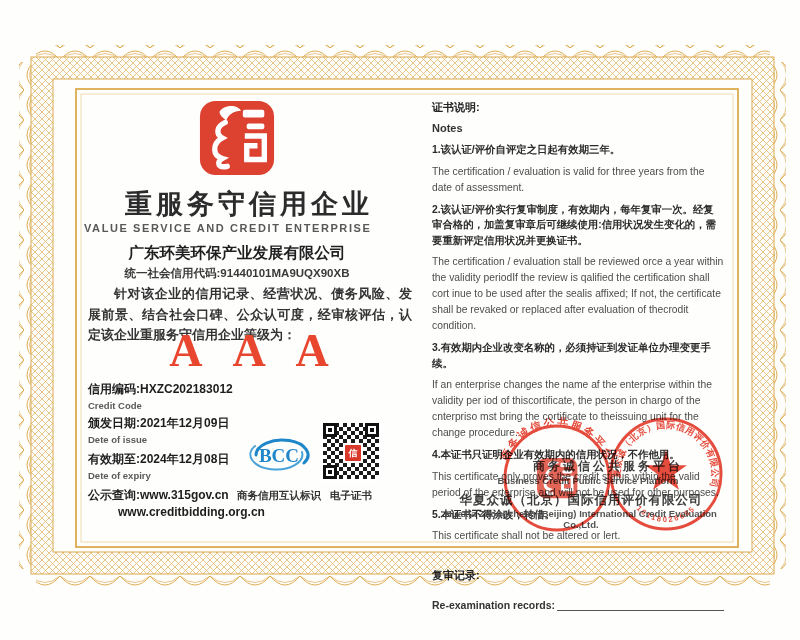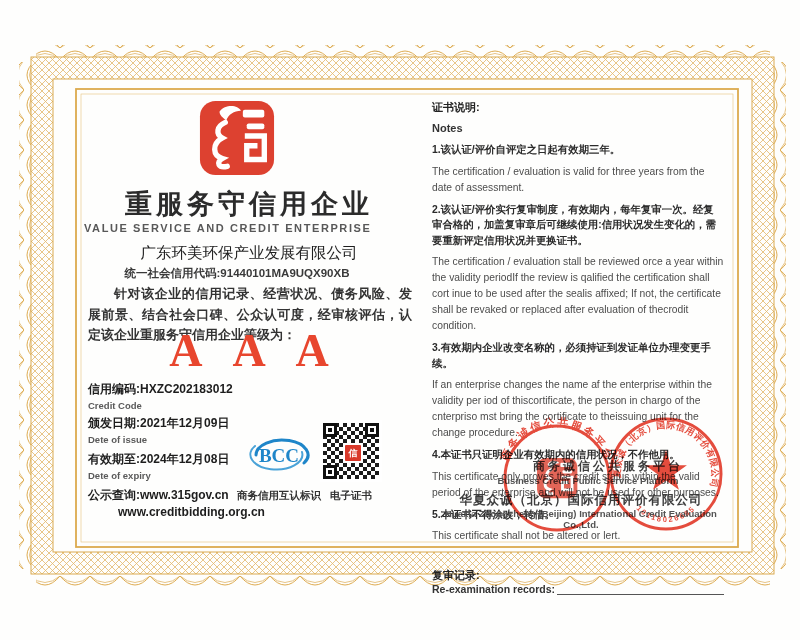--- a/index.html
+++ b/index.html
@@ -6,22 +6,22 @@
   .page{position:relative;width:800px;height:640px;background:#fefefd;overflow:hidden;
         font-family:"Liberation Sans","DejaVu Sans",sans-serif;}
   .abs{position:absolute;}
   svg{display:block;}
   
   .title-cn{left:84px;top:186px;width:330px;text-align:center;
     font-family:"Liberation Serif","DejaVu Serif",serif;
     font-size:27px;font-weight:800;letter-spacing:4px;color:#2b2b2b;}
   .title-en{left:84px;top:222px;width:330px;text-align:left;
     font-size:11px;font-weight:700;letter-spacing:1.6px;color:#585858;}
-  .company{left:84px;top:243px;width:330px;text-align:center;
-    font-size:15.5px;font-weight:400;color:#1f1f1f;}
+  .company{left:72px;top:243px;width:330px;text-align:center;
+    font-size:15.5px;font-weight:700;color:#1f1f1f;}
   .uscc{left:72px;top:266px;width:330px;text-align:center;
     font-size:11.5px;font-weight:600;color:#3a3a3a;}
   .body-par{left:88px;top:284px;width:324px;font-size:13px;line-height:1.58;
     font-weight:600;color:#333;text-align:justify;text-indent:2em;}
   .rating{left:84px;top:324px;width:330px;text-align:center;
     font-family:"Liberation Serif","DejaVu Serif",serif;
     font-size:46px;font-weight:700;color:#e8462e;letter-spacing:30px;padding-left:30px;box-sizing:border-box;}
   .cn-line{font-size:12px;font-weight:700;color:#1d1d1d;}
   .en-line{font-size:9.5px;font-weight:600;color:#5a5a5a;margin-top:2px;}
   .blk-credit{left:88px;top:381px;}
@@ -41,21 +41,21 @@
     border:2px solid #fff;color:#fff;font-size:9px;line-height:16px;text-align:center;font-weight:700;}
   .qr-cap{left:323px;top:489px;width:56px;text-align:center;font-size:10.5px;font-weight:700;color:#333;}
   
   .notes-col{left:432px;top:100px;width:292px;}
   .notes-col .h-cn{font-size:11px;font-weight:800;color:#222;margin:0 0 7px 0;}
   .notes-col .h-en{font-size:11px;font-weight:800;color:#333;margin:0 0 8px 0;}
   .notes-col p{margin:6px 0;}
   .notes-col .n-cn{font-size:10.4px;font-weight:700;color:#2b2b2b;line-height:1.5;}
   .notes-col .n-en{font-size:10.3px;font-weight:500;color:#4c4c4c;line-height:1.55;}
   .reexam{margin-top:24px;}
-  .reexam .h-cn{margin-bottom:0;}
+  .reexam .h-cn{margin-bottom:16px;}
   .reexam-line{display:flex;align-items:flex-end;}
   .reexam-line .lbl{font-size:10.5px;font-weight:800;color:#333;white-space:nowrap;}
   .reexam-line .rule{flex:1;border-bottom:1px solid #555;height:11px;margin-left:2px;}
   
   .seal-area{left:428px;top:412px;width:306px;height:132px;}
   .seal-text{position:absolute;text-align:center;color:#3c3c3c;}
   .st1{left:60px;top:46px;width:240px;font-size:12px;font-weight:800;letter-spacing:3px;}
   .st2{left:20px;top:63px;width:280px;font-size:9.5px;font-weight:700;color:#525252;}
   .st3{left:0;top:80px;width:306px;font-size:12.5px;font-weight:800;letter-spacing:1px;}
   .st4{left:0;top:96px;width:306px;font-size:9.5px;font-weight:700;color:#525252;}

